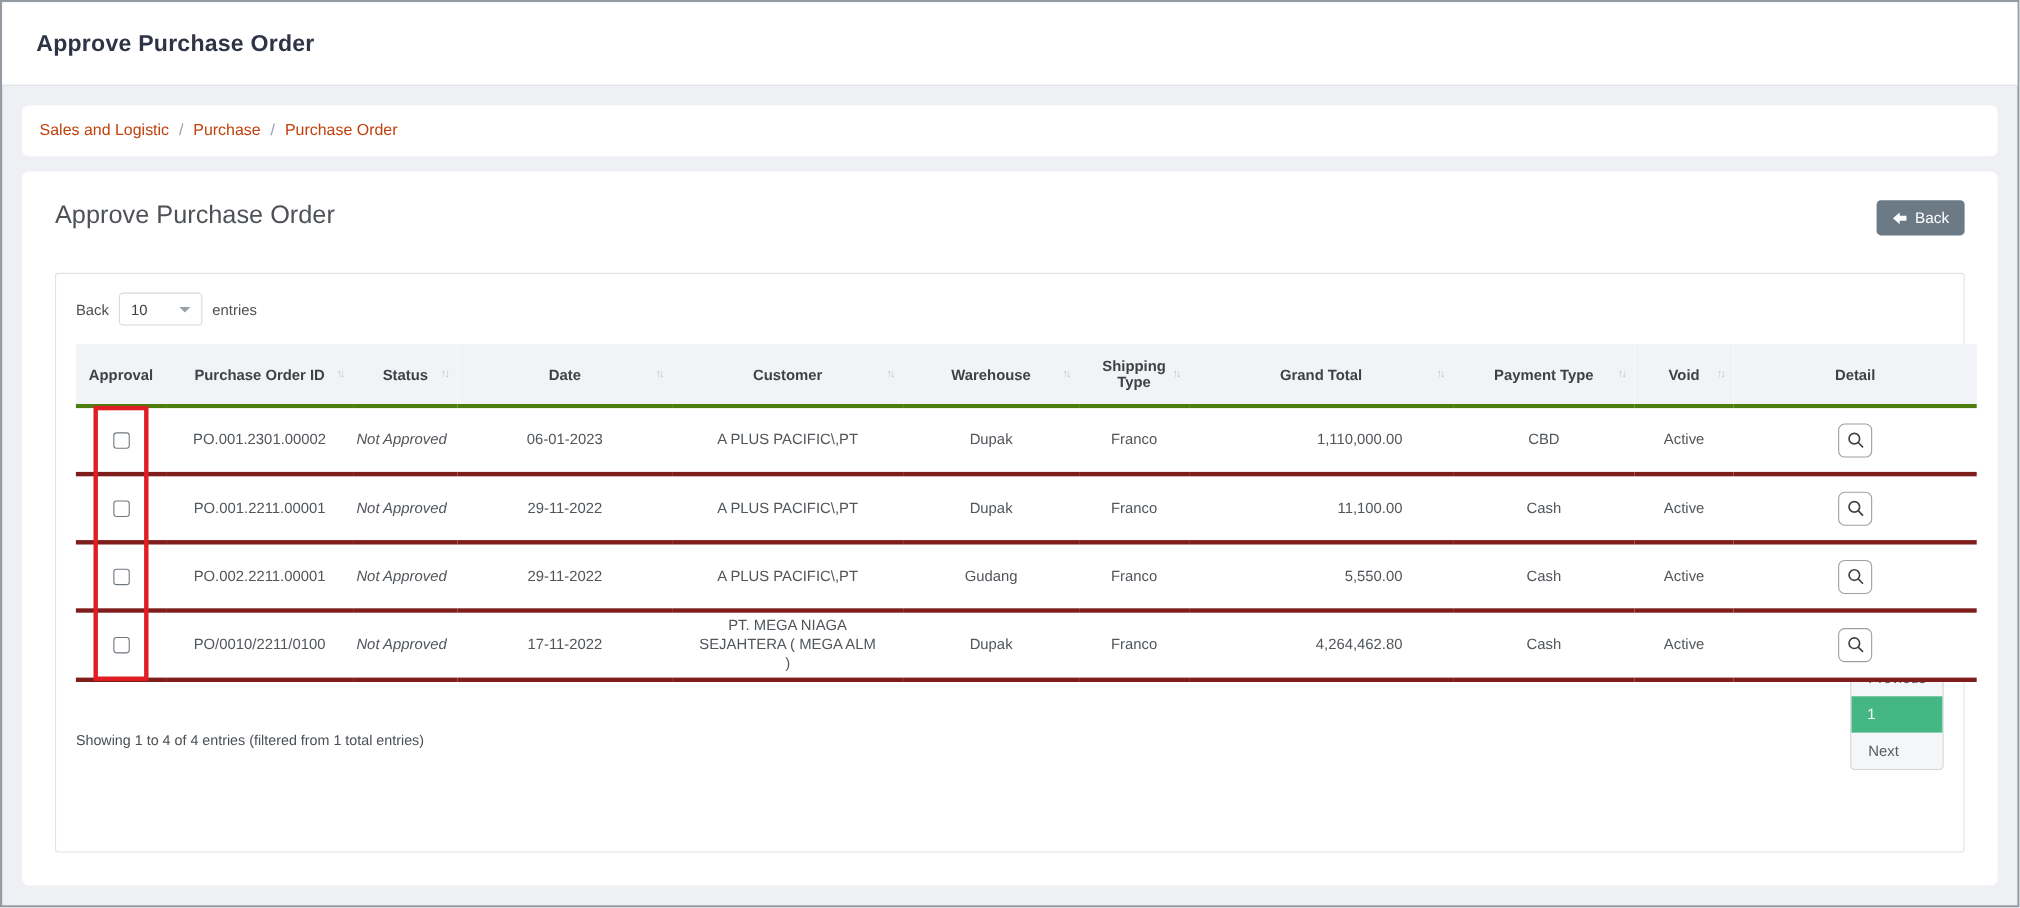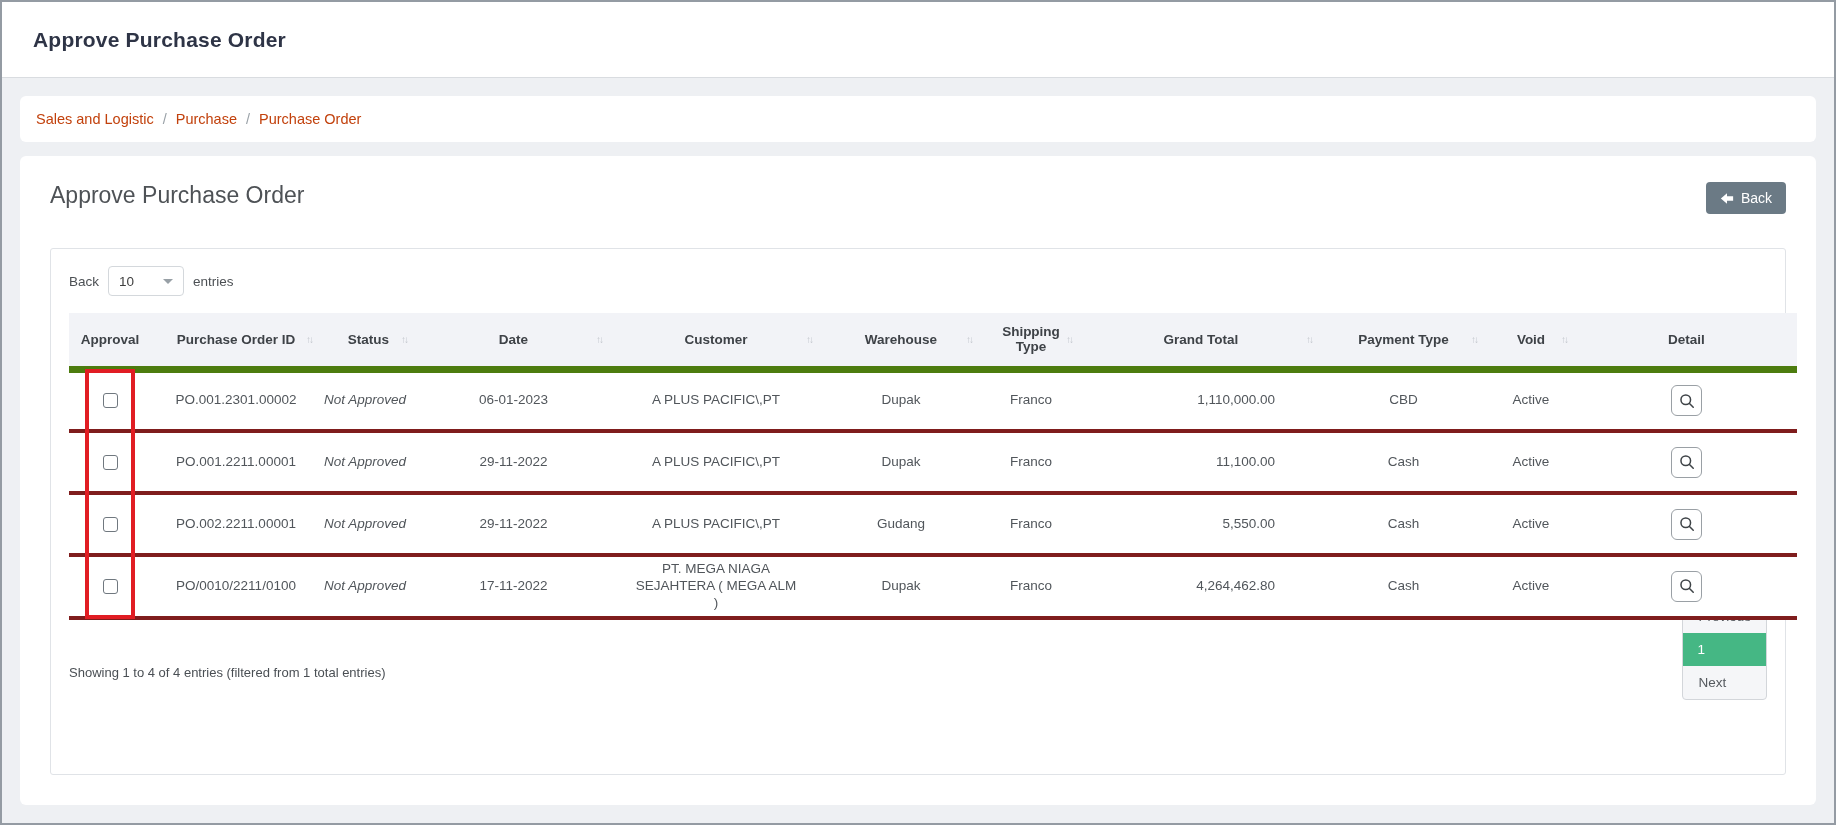--- a/index.html
+++ b/index.html
@@ -82,21 +82,21 @@
   }
 
   
   .table-wrap { position: relative; }
   table { width: 100%; border-collapse: collapse; table-layout: fixed; }
   thead th {
     background: #f2f3f7; height: 56px;
     font-size: 13.5px; font-weight: 700; color: #3e4247;
     text-align: center; vertical-align: middle;
     position: relative; padding: 6px 8px;
-    border-bottom: 7px solid #4d7c0f;
+    border-bottom: 4px solid #4d7c0f;
   }
   th .sort-icon {
     position: absolute; right: 9px; top: 50%; transform: translateY(-50%);
     font-size: 10px; color: #c2c6cc; letter-spacing: -2px; font-weight: 400;
   }
   tbody td {
     height: 62px; font-size: 13.5px; color: #51565b;
     text-align: center; vertical-align: middle;
     border-bottom: 4px solid #7f1d1d; padding: 4px 8px;
     background: #fff; line-height: 1.25;

